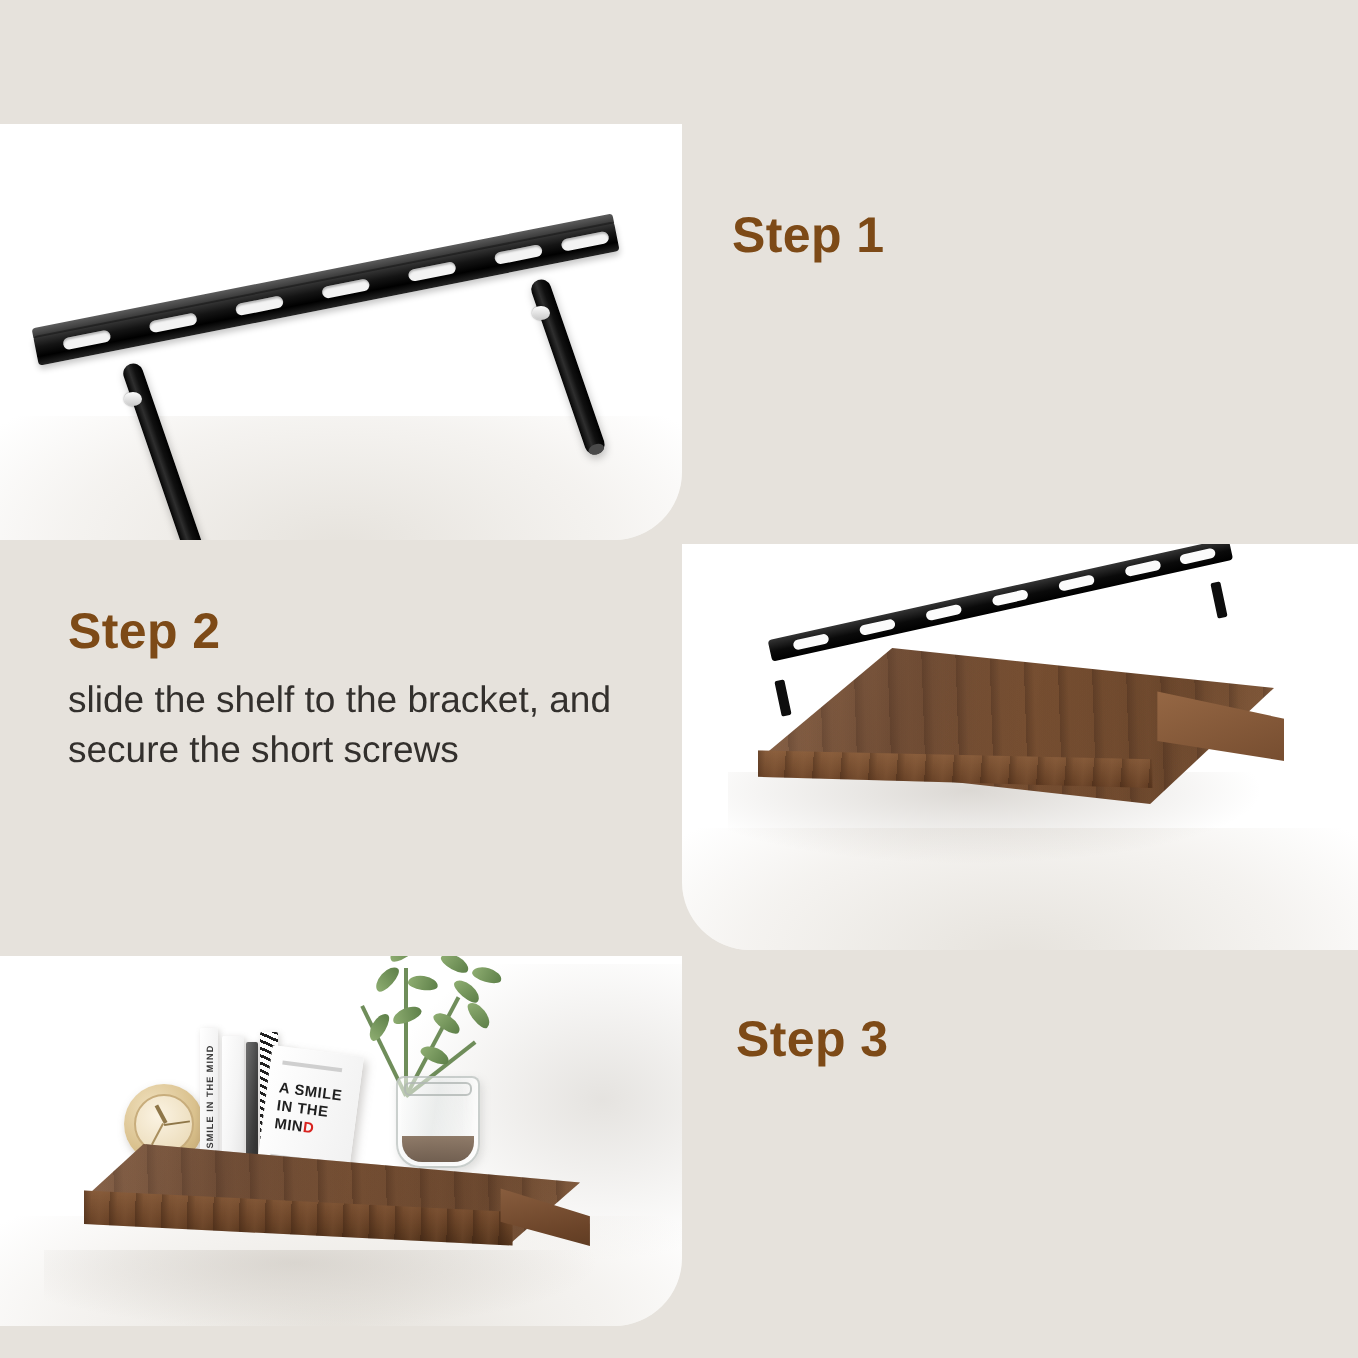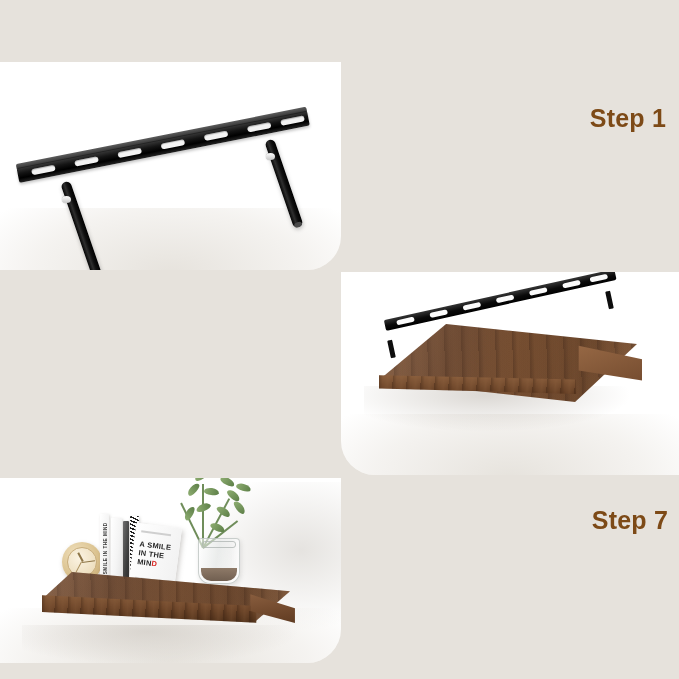--- a/index.html
+++ b/index.html
@@ -233,21 +233,21 @@
     position:absolute;width:15px;height:7px;border-radius:50% 50% 50% 50%/60% 60% 40% 40%;
     background:linear-gradient(100deg,#8fae72,#5d7f48);
   }
 
   .wallshadow{
     position:absolute;right:-2%;top:2%;width:46%;height:82%;
     background:radial-gradient(ellipse at 70% 45%,rgba(208,204,198,.55),rgba(255,255,255,0) 68%);
   }
 
   
-  .step{position:absolute;text-align:right;}
+  .step{position:absolute;}
   .step h2{
     margin:0 0 6px 0;
     font-size:25px;font-weight:bold;color:#7d4a17;letter-spacing:.2px;
   }
   .step p{
     margin:0;font-size:18.5px;line-height:25px;color:#33302d;
   }
   #step1{left:366px;top:104px;width:300px;}
   #step2{left:34px;top:302px;width:280px;}
   #step3{left:368px;top:506px;width:300px;}
@@ -277,20 +277,24 @@
       <div class="br-rod right"></div>
       <div class="br-screw s1"></div>
       <div class="br-screw s2"></div>
     </div>
   </div>
 
   <div class="step" id="step1">
     <h2>Step 1</h2>
   </div>
 
+  <div class="step" id="step2">
+    <h2>Step 2</h2>
+    <p>slide the shelf to the bracket, and secure the short screws</p>
+  </div>
 
   <div class="panel" id="panel2">
     <div class="softglow"></div>
     <div class="floorshadow"></div>
 
     <div class="bracket2">
       <div class="bar">
         <span class="slot" style="left:12px;"></span>
         <span class="slot" style="left:46px;"></span>
         <span class="slot" style="left:80px;"></span>
@@ -377,16 +381,16 @@
 
     <div class="shelf" id="shelf3">
       <div class="shadow"></div>
       <div class="top"></div>
       <div class="edge"></div>
       <div class="endcap"></div>
     </div>
   </div>
 
   <div class="step" id="step3">
-    <h2>Step 7</h2>
+    <h2>Step 3</h2>
   </div>
 
 </div>
 
 </body></html>

